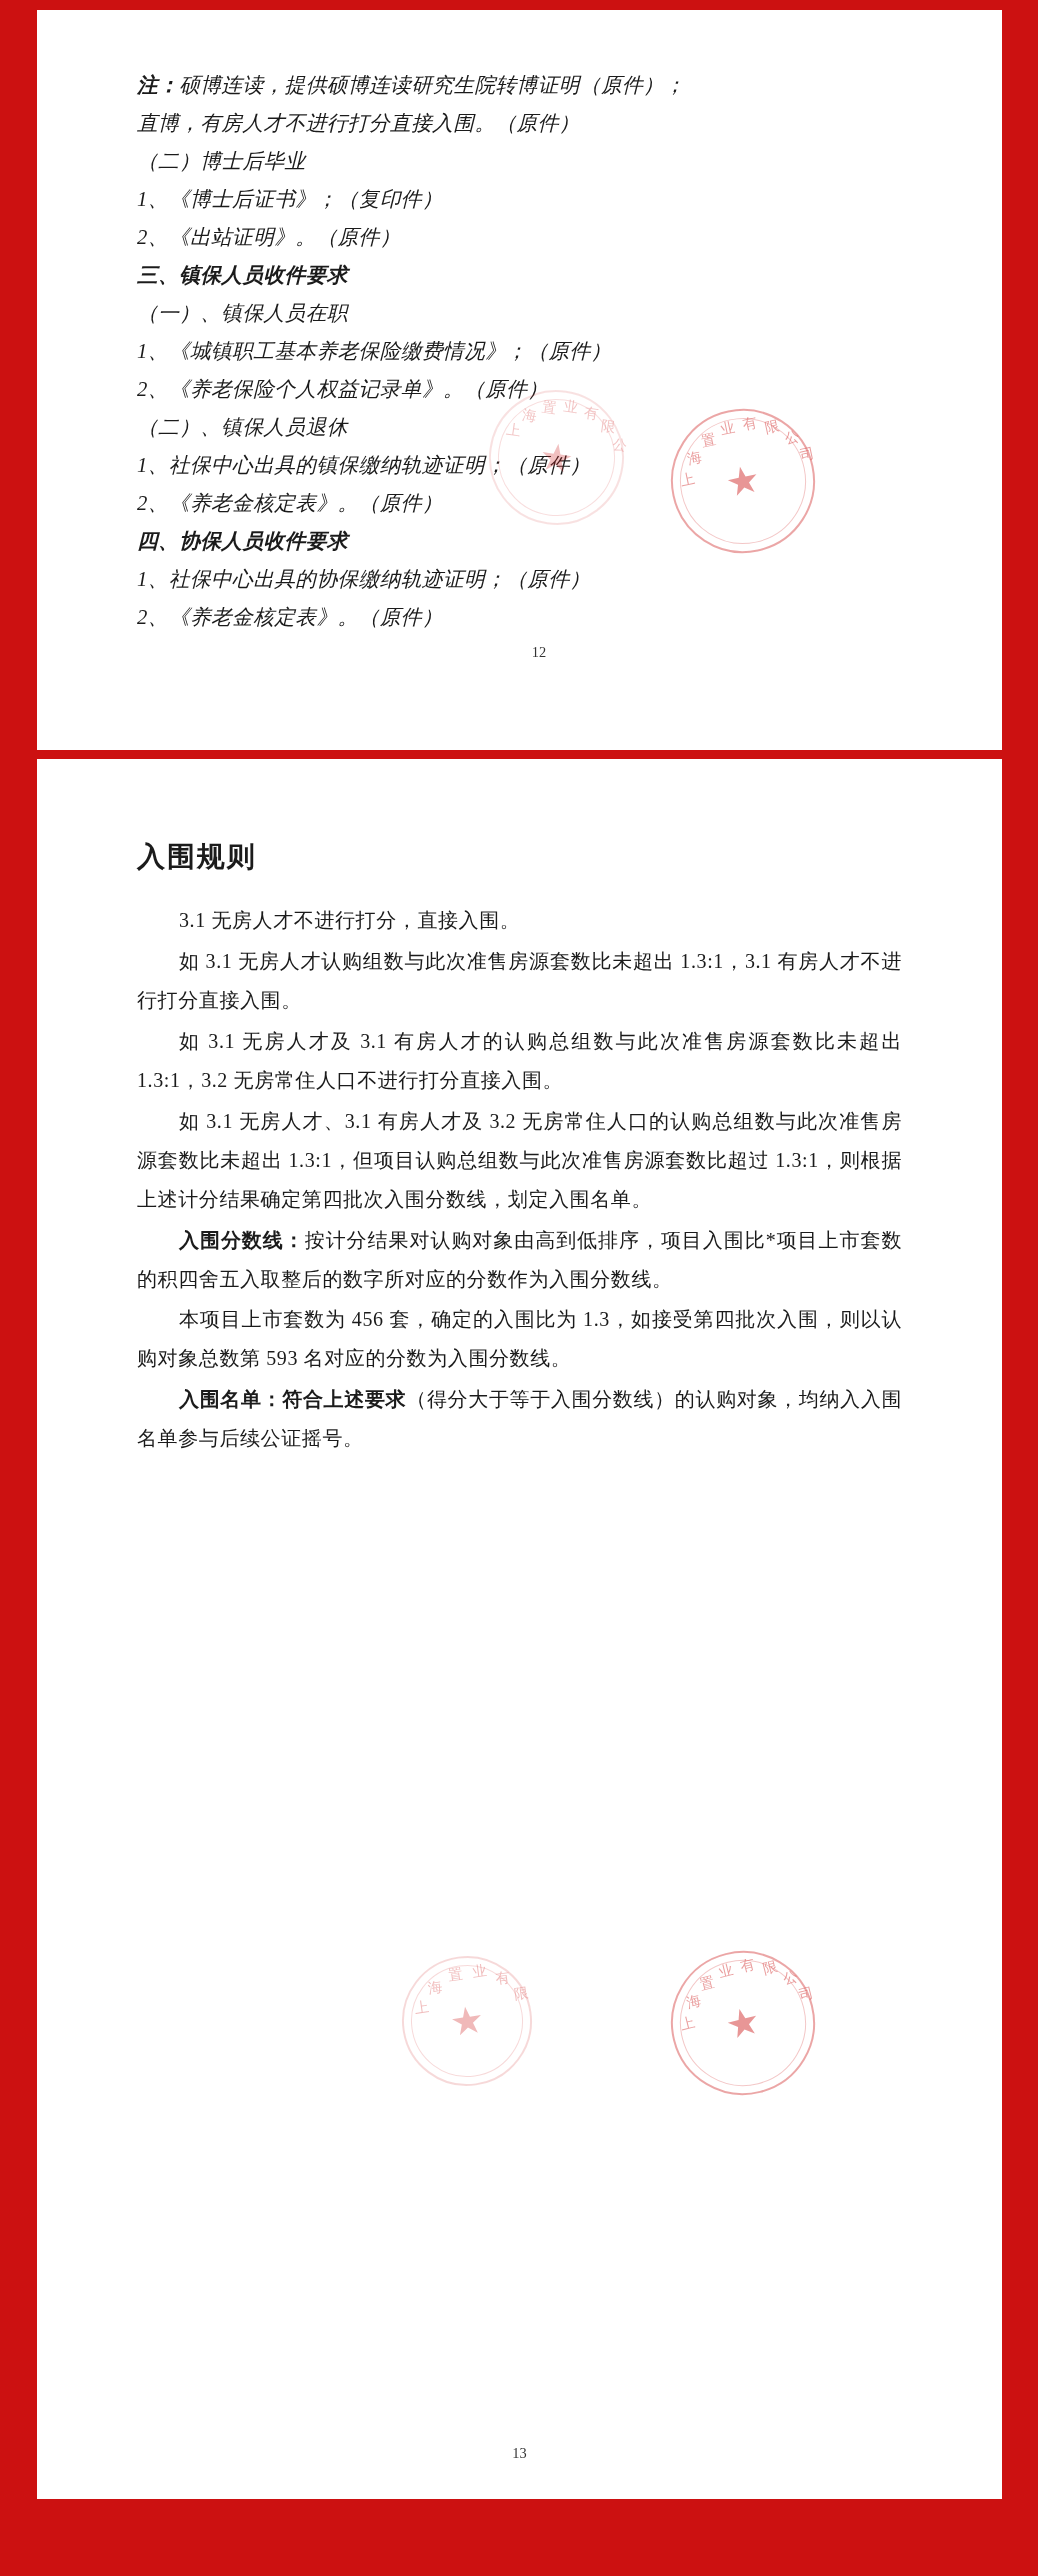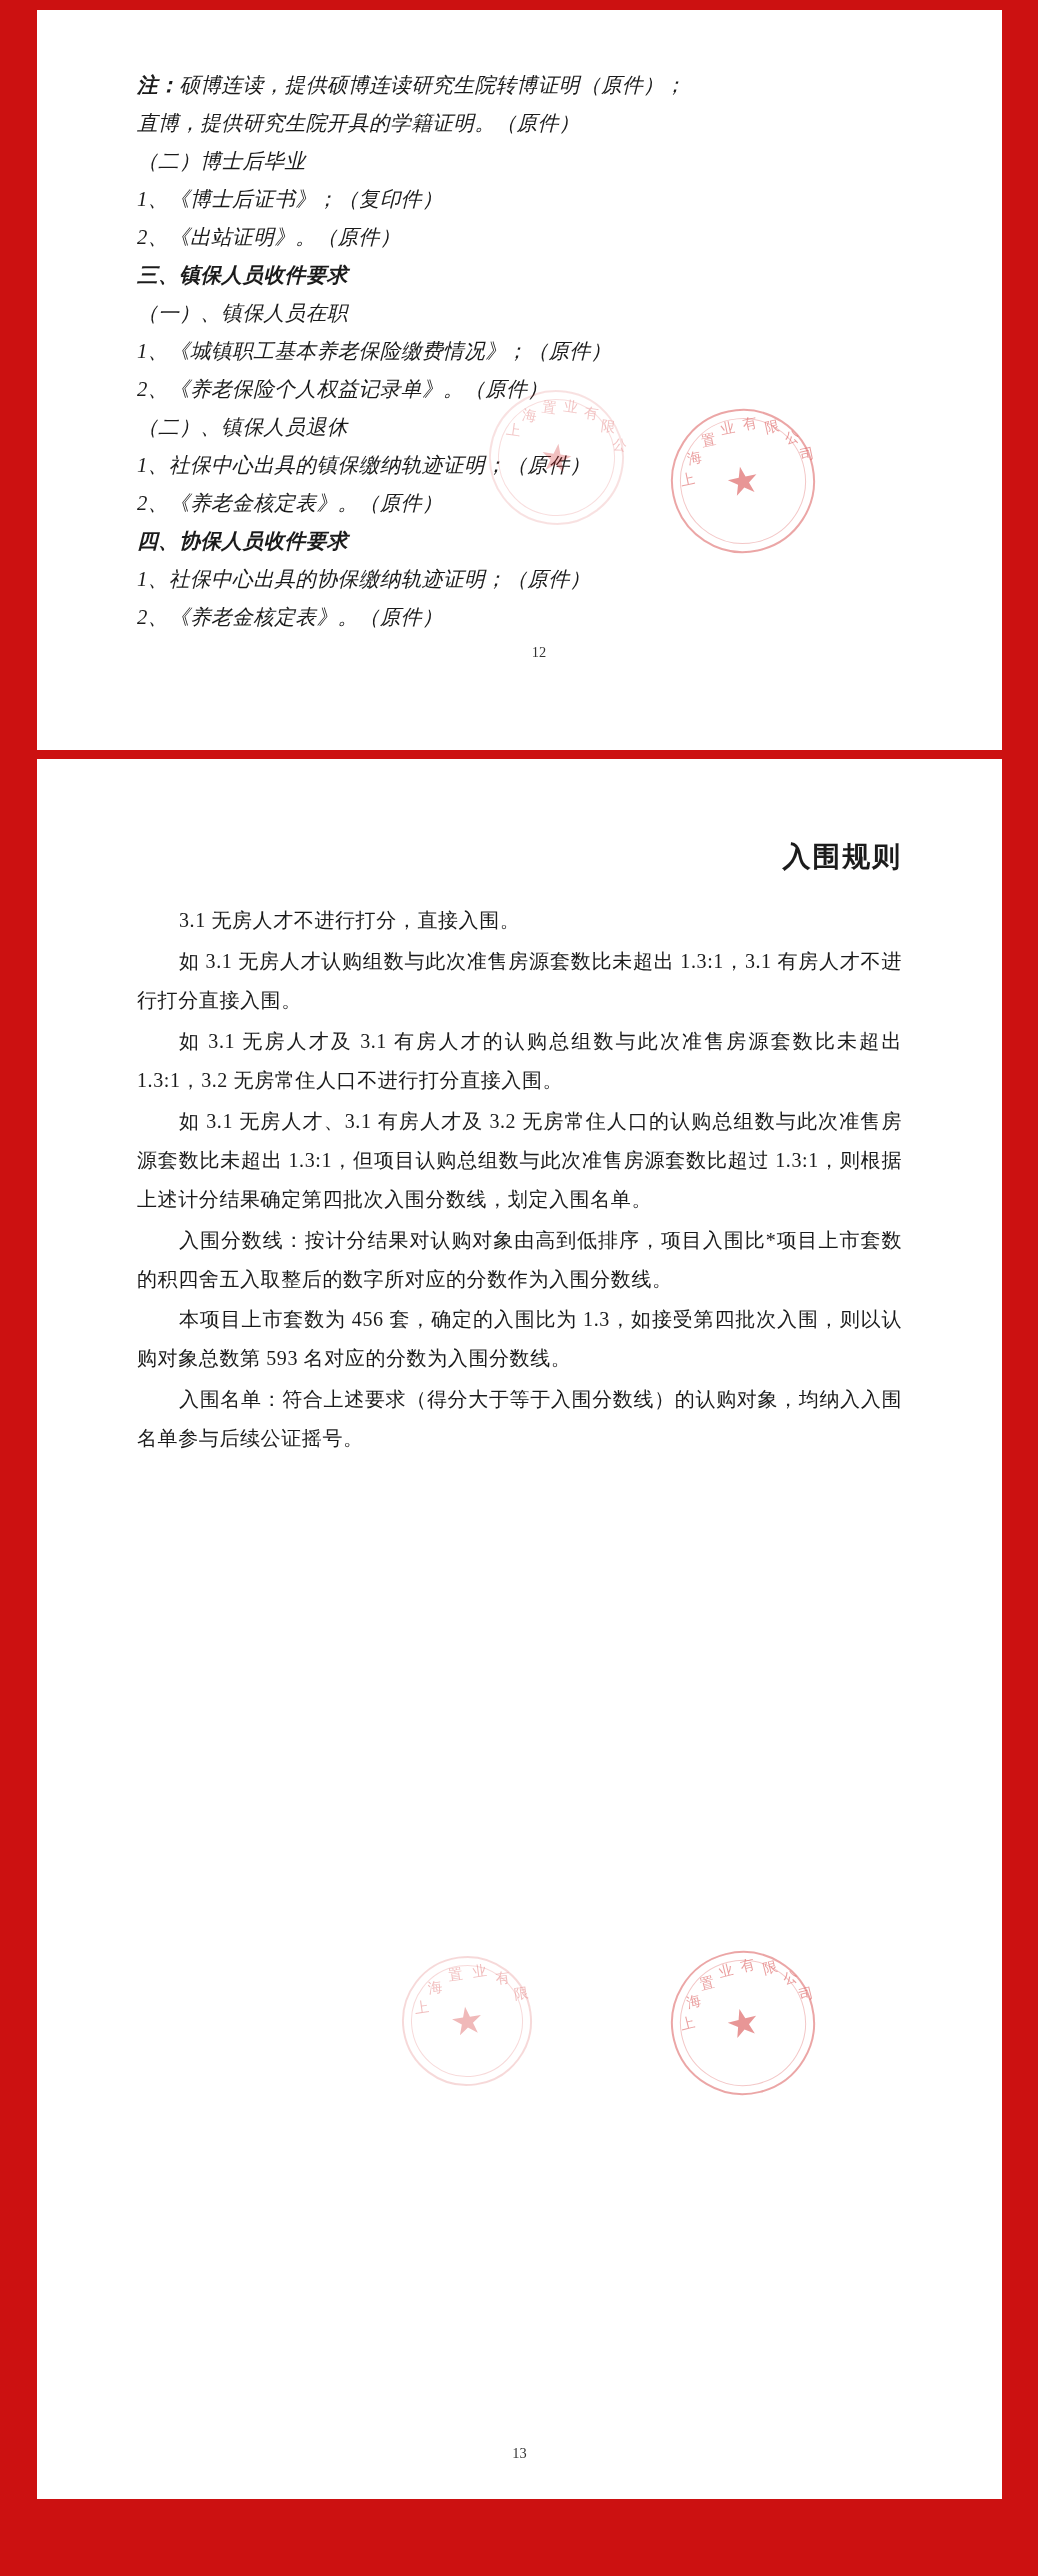--- a/index.html
+++ b/index.html
@@ -44,36 +44,36 @@
     right: 0;
     text-align: center;
     font-size: 14.4px;
     color: #333;
   }
   .page-1 .page-num { top: 634px; padding-left: 39px; }
   .page-2 .page-num { bottom: 37px; }
 
   
   .doc-title {
-    text-align: right;
+    text-align: left;
     font-size: 28px;
     font-weight: bold;
     letter-spacing: 1.9px;
     margin: 23px 0 25px 0;
   }
   .para {
     font-size: 20px;
     line-height: 39px;
     letter-spacing: 0.6px;
     text-align: justify;
     text-justify: inter-ideograph;
     text-indent: 42px;
     margin: 0 0 1.9px 0;
   }
-  .para .bold { font-weight: normal; }
+  .para .bold { font-weight: bold; }
 
   
   .stamp {
     position: absolute;
     border-radius: 50%;
     border: 2.9px solid rgba(208, 40, 40, 0.55);
     color: rgba(208, 40, 40, 0.6);
     opacity: 0.75;
     pointer-events: none;
   }
@@ -113,21 +113,21 @@
 </style>
 </head>
 <body>
 
 <div class="page page-1">
   <div class="content">
 
     <div class="line indent-1">
       <span class="bold">注：</span><span>硕博连读，提供硕博连读研究生院转博证明（原件）；</span>
     </div>
-    <div class="line indent-1">直博，提供研究生院开具的学籍证明。（原件）</div>
+    <div class="line indent-1">直博，有房人才不进行打分直接入围。（原件）</div>
     <div class="line indent-1">（二）博士后毕业</div>
     <div class="line indent-1">1、《博士后证书》；（复印件）</div>
     <div class="line indent-1">2、《出站证明》。（原件）</div>
     <div class="line indent-1 bold">三、镇保人员收件要求</div>
     <div class="line indent-1">（一）、镇保人员在职</div>
     <div class="line indent-1">1、《城镇职工基本养老保险缴费情况》；（原件）</div>
     <div class="line indent-1">2、《养老保险个人权益记录单》。（原件）</div>
     <div class="line indent-1">（二）、镇保人员退休</div>
     <div class="line indent-1">1、社保中心出具的镇保缴纳轨迹证明；（原件）</div>
     <div class="line indent-1">2、《养老金核定表》。（原件）</div>

